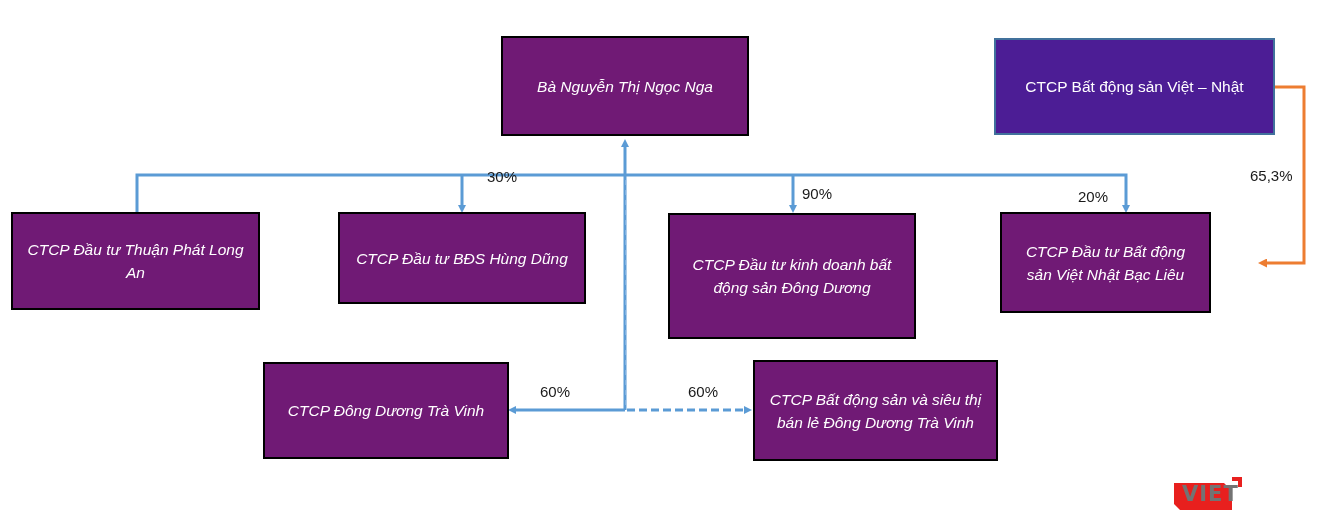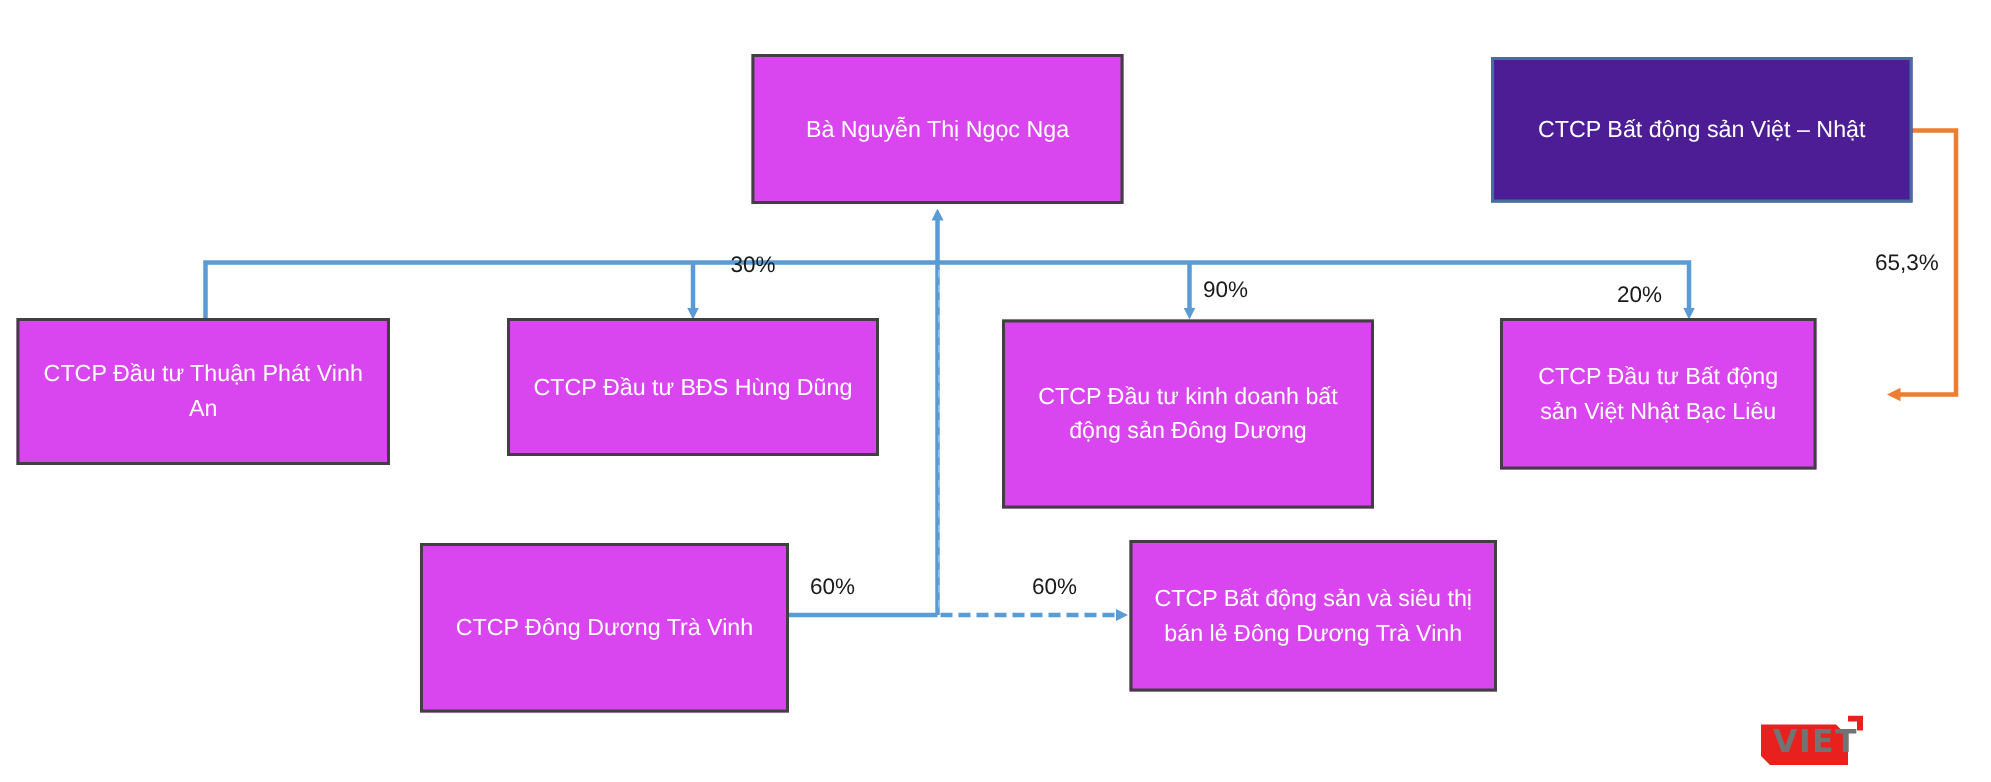--- a/index.html
+++ b/index.html
@@ -1,21 +1,21 @@
 <!DOCTYPE html>
 <html><head>
 <meta charset="utf-8">
 <style>
   html, body { margin: 0; padding: 0; background: #ffffff; }
   body { width: 1327px; height: 521px; position: relative; overflow: hidden;
          font-family: "Liberation Sans", "DejaVu Sans", sans-serif; }
   .box { position: absolute; box-sizing: border-box; display: flex; align-items: center;
          justify-content: center; text-align: center; color: #ffffff; font-size: 15.5px;
          line-height: 23px; padding: 4px 10px; }
-  .blue { background: #d946ef; border: 2px solid #404040; }
+  .blue { background: #701a75; border: 2px solid #000000; font-style: italic; }
   .orange { background: #4c1d95; border: 2px solid #41719c; }
   .pct { position: absolute; font-size: 15px; color: #1a1a1a; }
   svg.lines { position: absolute; left: 0; top: 0; }
   .logo { position: absolute; left: 1174px; top: 477px; width: 68px; height: 33px; }
   .logo-text { position: absolute; left: 8px; top: 5px; color: #737373; font-weight: bold;
                font-size: 21px; letter-spacing: 1px; font-family: "DejaVu Sans", sans-serif; }
 </style>
 </head>
 <body>
 
@@ -38,26 +38,26 @@
 
   <line x1="625" y1="410" x2="512" y2="410" stroke="#5b9bd5" stroke-width="3" marker-end="url(#ab)"></line>
   <line x1="627" y1="410" x2="748" y2="410" stroke="#5b9bd5" stroke-width="3" stroke-dasharray="8,4" marker-end="url(#ab)"></line>
 
   <polyline points="1274,87 1304,87 1304,263 1262,263" fill="none" stroke="#ed7d31" stroke-width="3" marker-end="url(#ao)"></polyline>
 </svg>
 
 <div class="box blue" style="left:501px;top:36px;width:248px;height:100px;">Bà Nguyễn Thị Ngọc Nga</div>
 <div class="box orange" style="left:994px;top:38px;width:281px;height:97px;">CTCP Bất động sản Việt – Nhật</div>
 
-<div class="box blue" style="left:11px;top:212px;width:249px;height:98px;">CTCP Đầu tư Thuận Phát Vinh An</div>
+<div class="box blue" style="left:11px;top:212px;width:249px;height:98px;">CTCP Đầu tư Thuận Phát Long An</div>
 <div class="box blue" style="left:338px;top:212px;width:248px;height:92px;">CTCP Đầu tư BĐS Hùng Dũng</div>
 <div class="box blue" style="left:668px;top:213px;width:248px;height:126px;">CTCP Đầu tư kinh doanh bất động sản Đông Dương</div>
 <div class="box blue" style="left:1000px;top:212px;width:211px;height:101px;">CTCP Đầu tư Bất động sản Việt Nhật Bạc Liêu</div>
 
-<div class="box blue" style="left:280px;top:362px;width:246px;height:113px;">CTCP Đông Dương Trà Vinh</div>
+<div class="box blue" style="left:263px;top:362px;width:246px;height:97px;">CTCP Đông Dương Trà Vinh</div>
 <div class="box blue" style="left:753px;top:360px;width:245px;height:101px;">CTCP Bất động sản và siêu thị bán lẻ Đông Dương Trà Vinh</div>
 
 <div class="pct" style="left:470px;top:168px;margin-left:17px;">30%</div>
 <div class="pct" style="left:802px;top:185px;">90%</div>
 <div class="pct" style="left:1078px;top:188px;">20%</div>
 <div class="pct" style="left:1250px;top:167px;">65,3%</div>
 <div class="pct" style="left:540px;top:383px;">60%</div>
 <div class="pct" style="left:688px;top:383px;">60%</div>
 
 <div class="logo">

